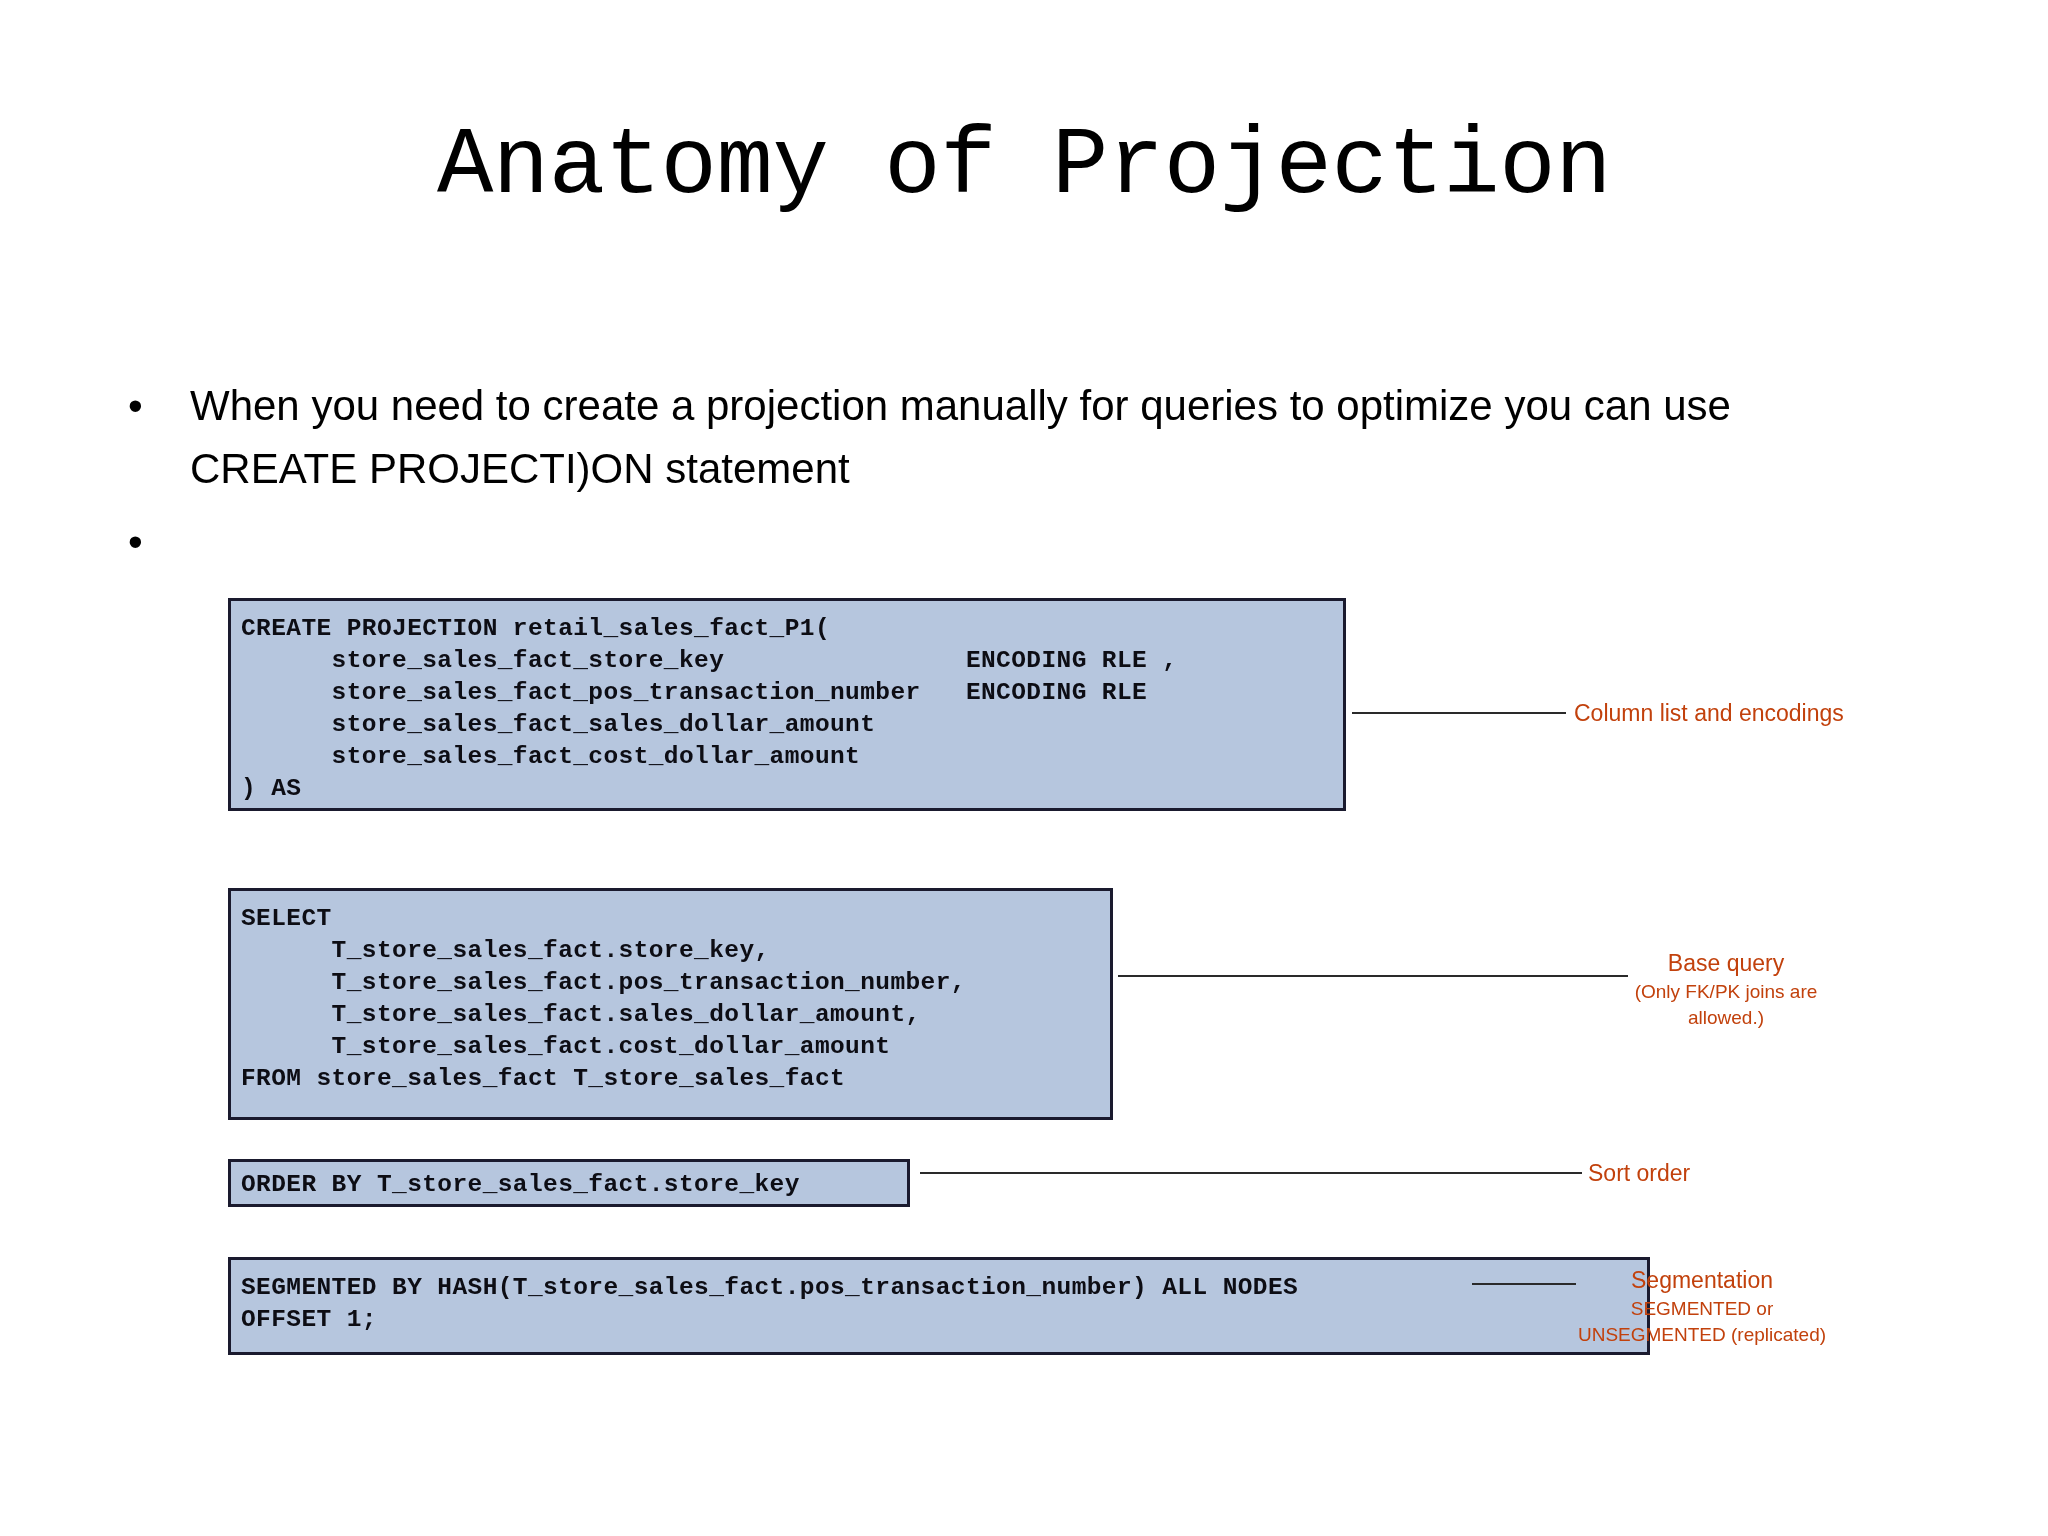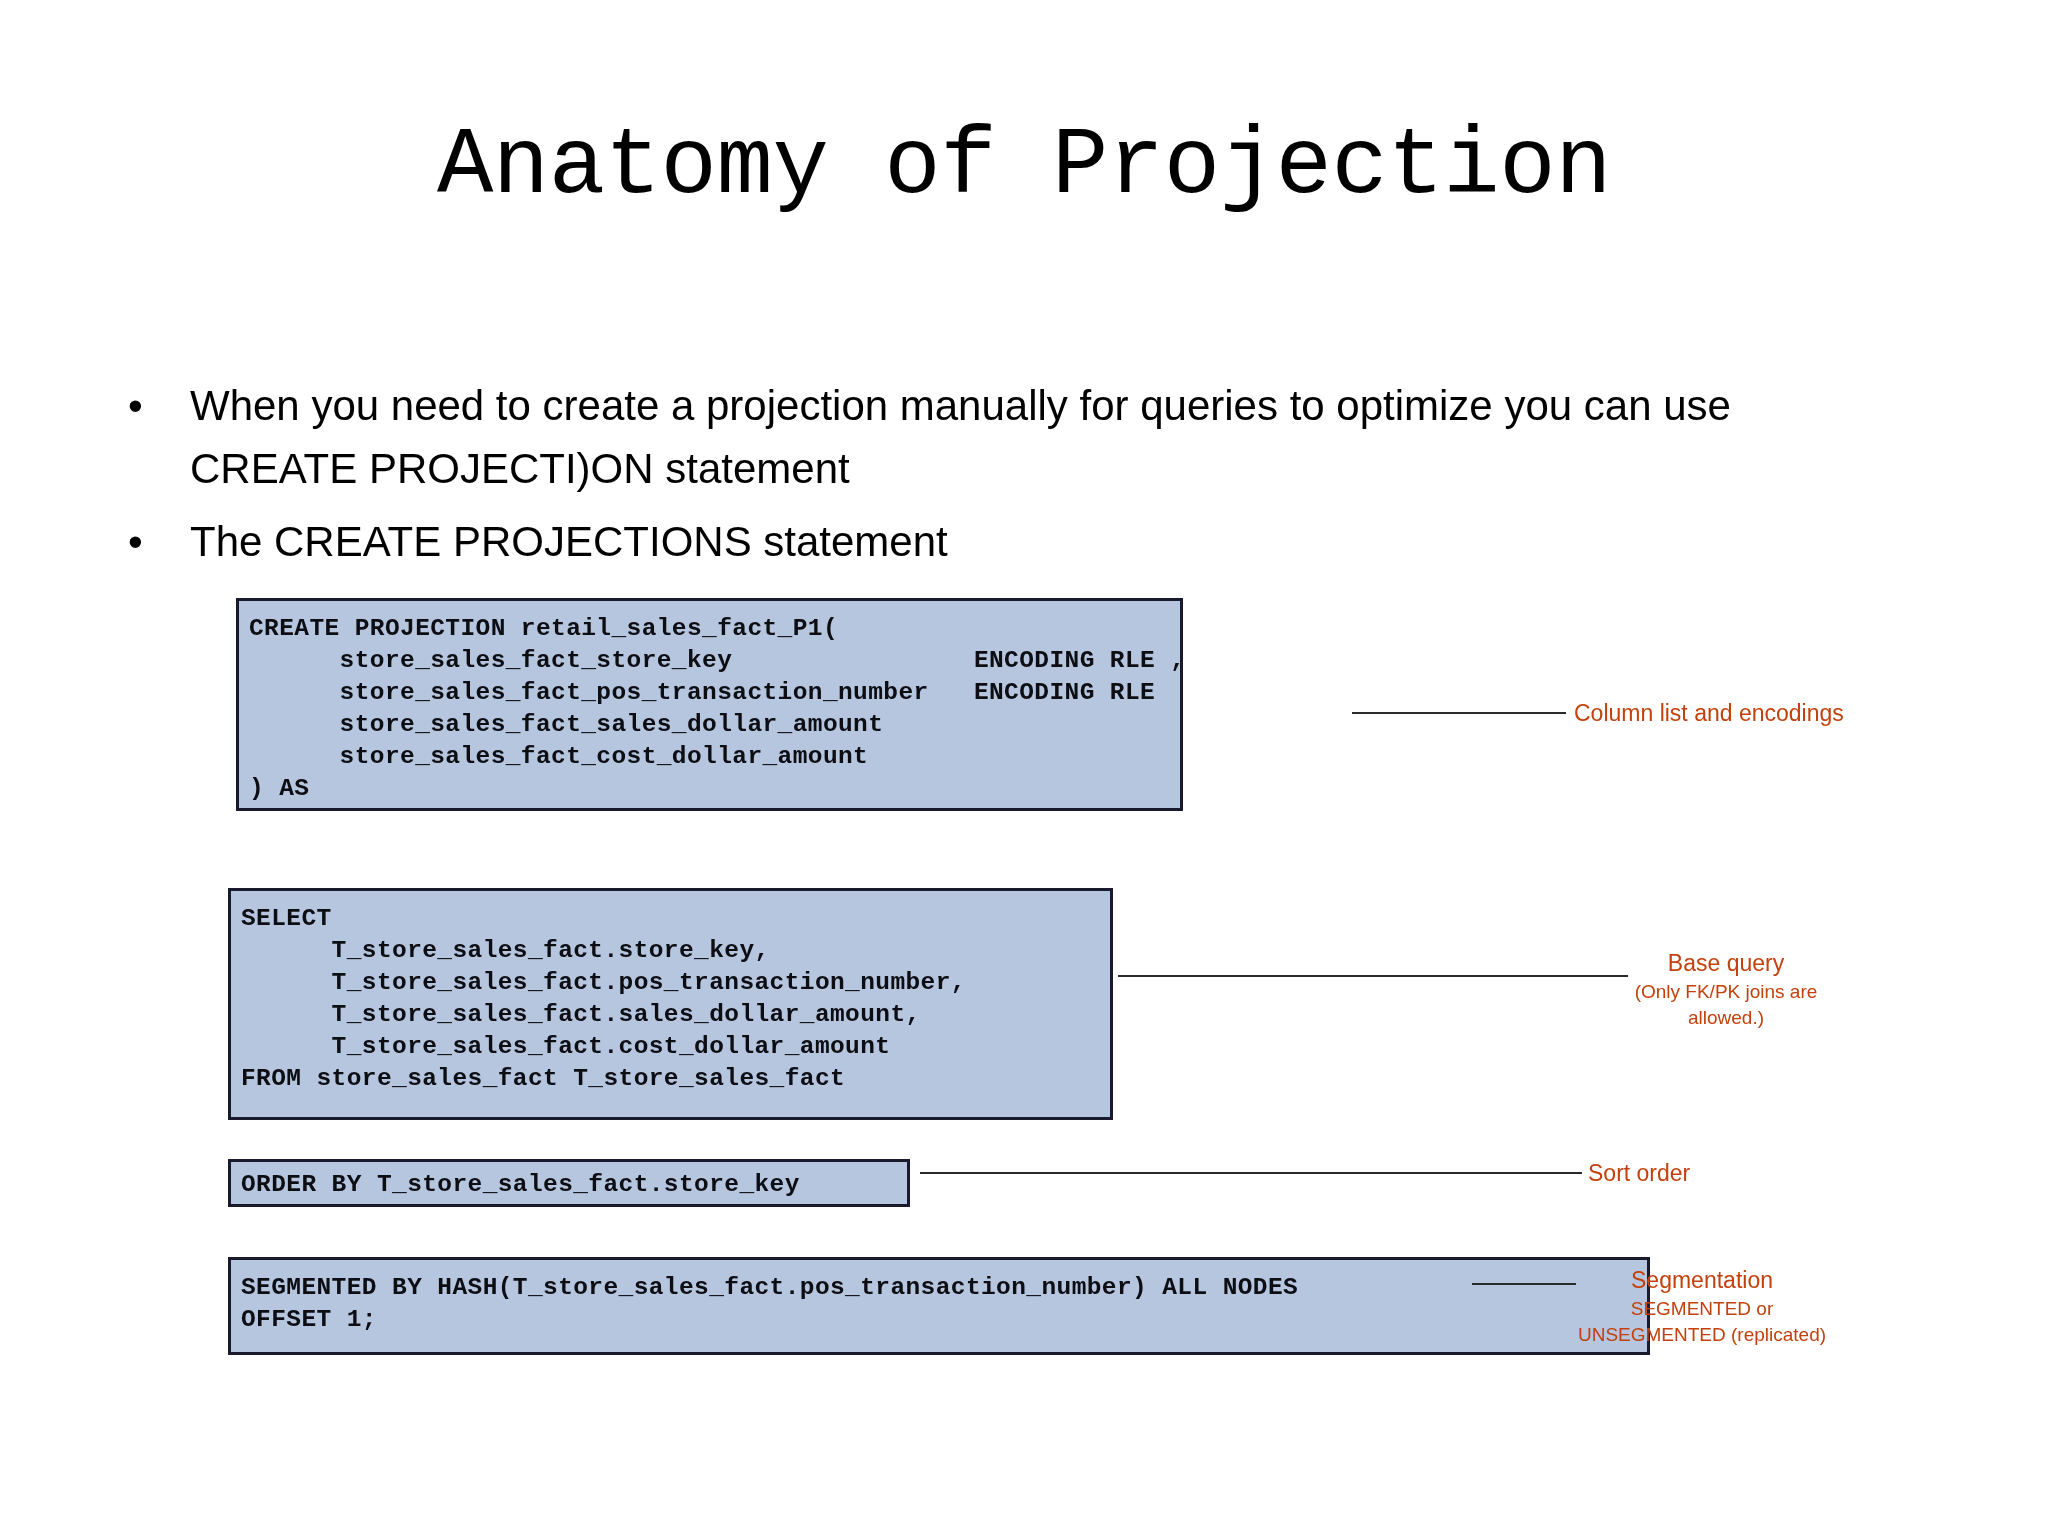--- a/index.html
+++ b/index.html
@@ -80,21 +80,21 @@
     font-family: "Liberation Mono", monospace;
     font-size: 24.5px;
     line-height: 32px;
     font-weight: 700;
     color: #0d0d14;
     white-space: pre;
     padding: 12px 0 12px 10px;
     letter-spacing: 0.4px;
   }
 
-  #box-create   { left: 236px; top: 598px;  width: 947px; height: 213px; }
+  #box-create   { left: 228px; top: 598px;  width: 1118px; height: 213px; }
   #box-select   { left: 228px; top: 888px;  width: 885px;  height: 232px; }
   #box-order    { left: 228px; top: 1159px; width: 682px;  height: 48px;  padding-top: 7px; padding-bottom: 2px; }
   #box-segment  { left: 228px; top: 1257px; width: 1422px; height: 98px; }
 
   
   .leader {
     position: absolute;
     height: 0;
     border-top: 2px solid #2a2a2a;
   }
@@ -132,21 +132,20 @@
 
 <div class="bullets">
 
   <div class="bullet-row">
     <span class="bullet-dot">•</span>
     <span class="bullet-text">When you need to create a projection manually for queries to optimize you can use CREATE PROJECTI)ON statement</span>
   </div>
 
   <div class="bullet-row">
     <span class="bullet-dot">•</span>
-    <span class="bullet-text">The CREATE PROJECTIONS statement</span>
   </div>
 
 </div>
 
 <div class="diagram">
 
   <div class="code-box" id="box-create">CREATE PROJECTION retail_sales_fact_P1(
       store_sales_fact_store_key                ENCODING RLE ,
       store_sales_fact_pos_transaction_number   ENCODING RLE
       store_sales_fact_sales_dollar_amount

